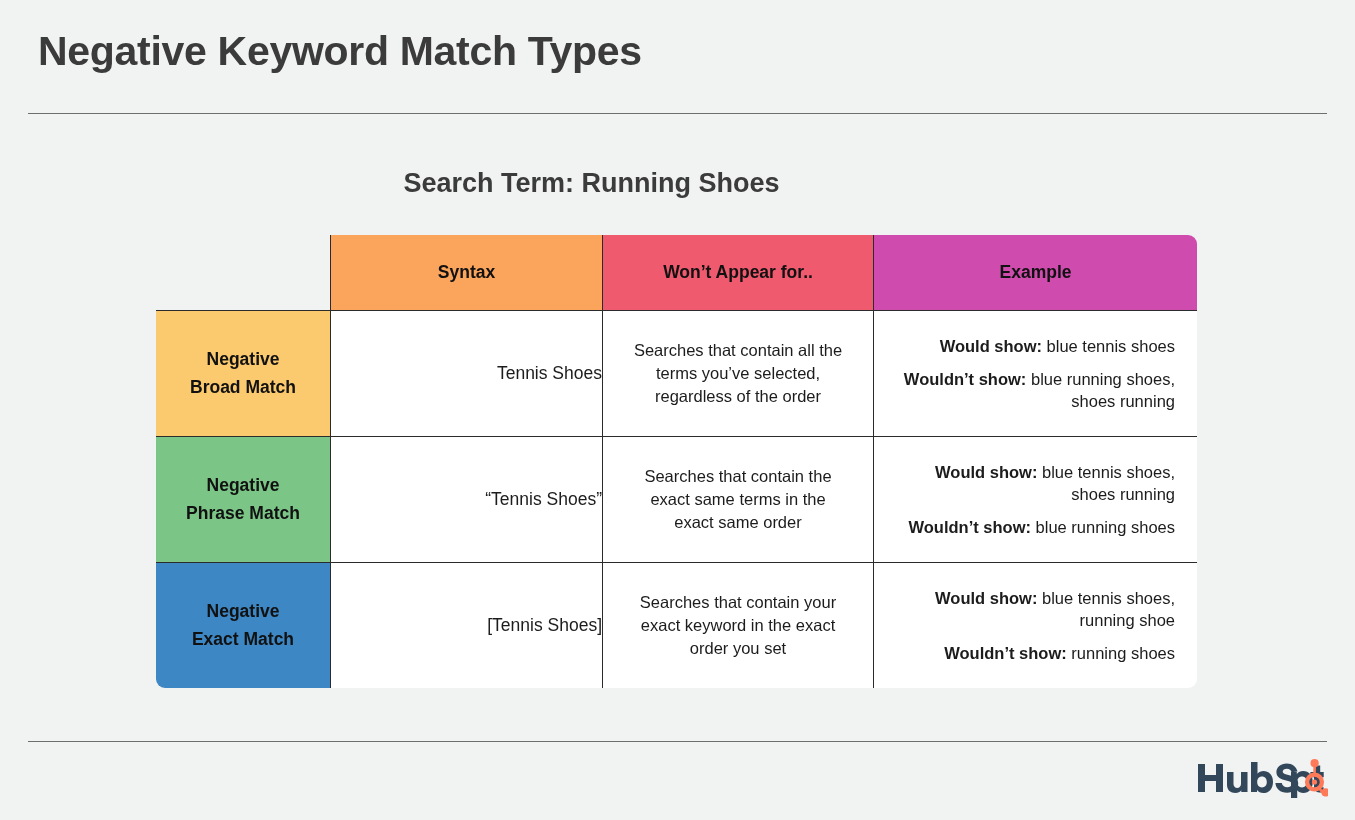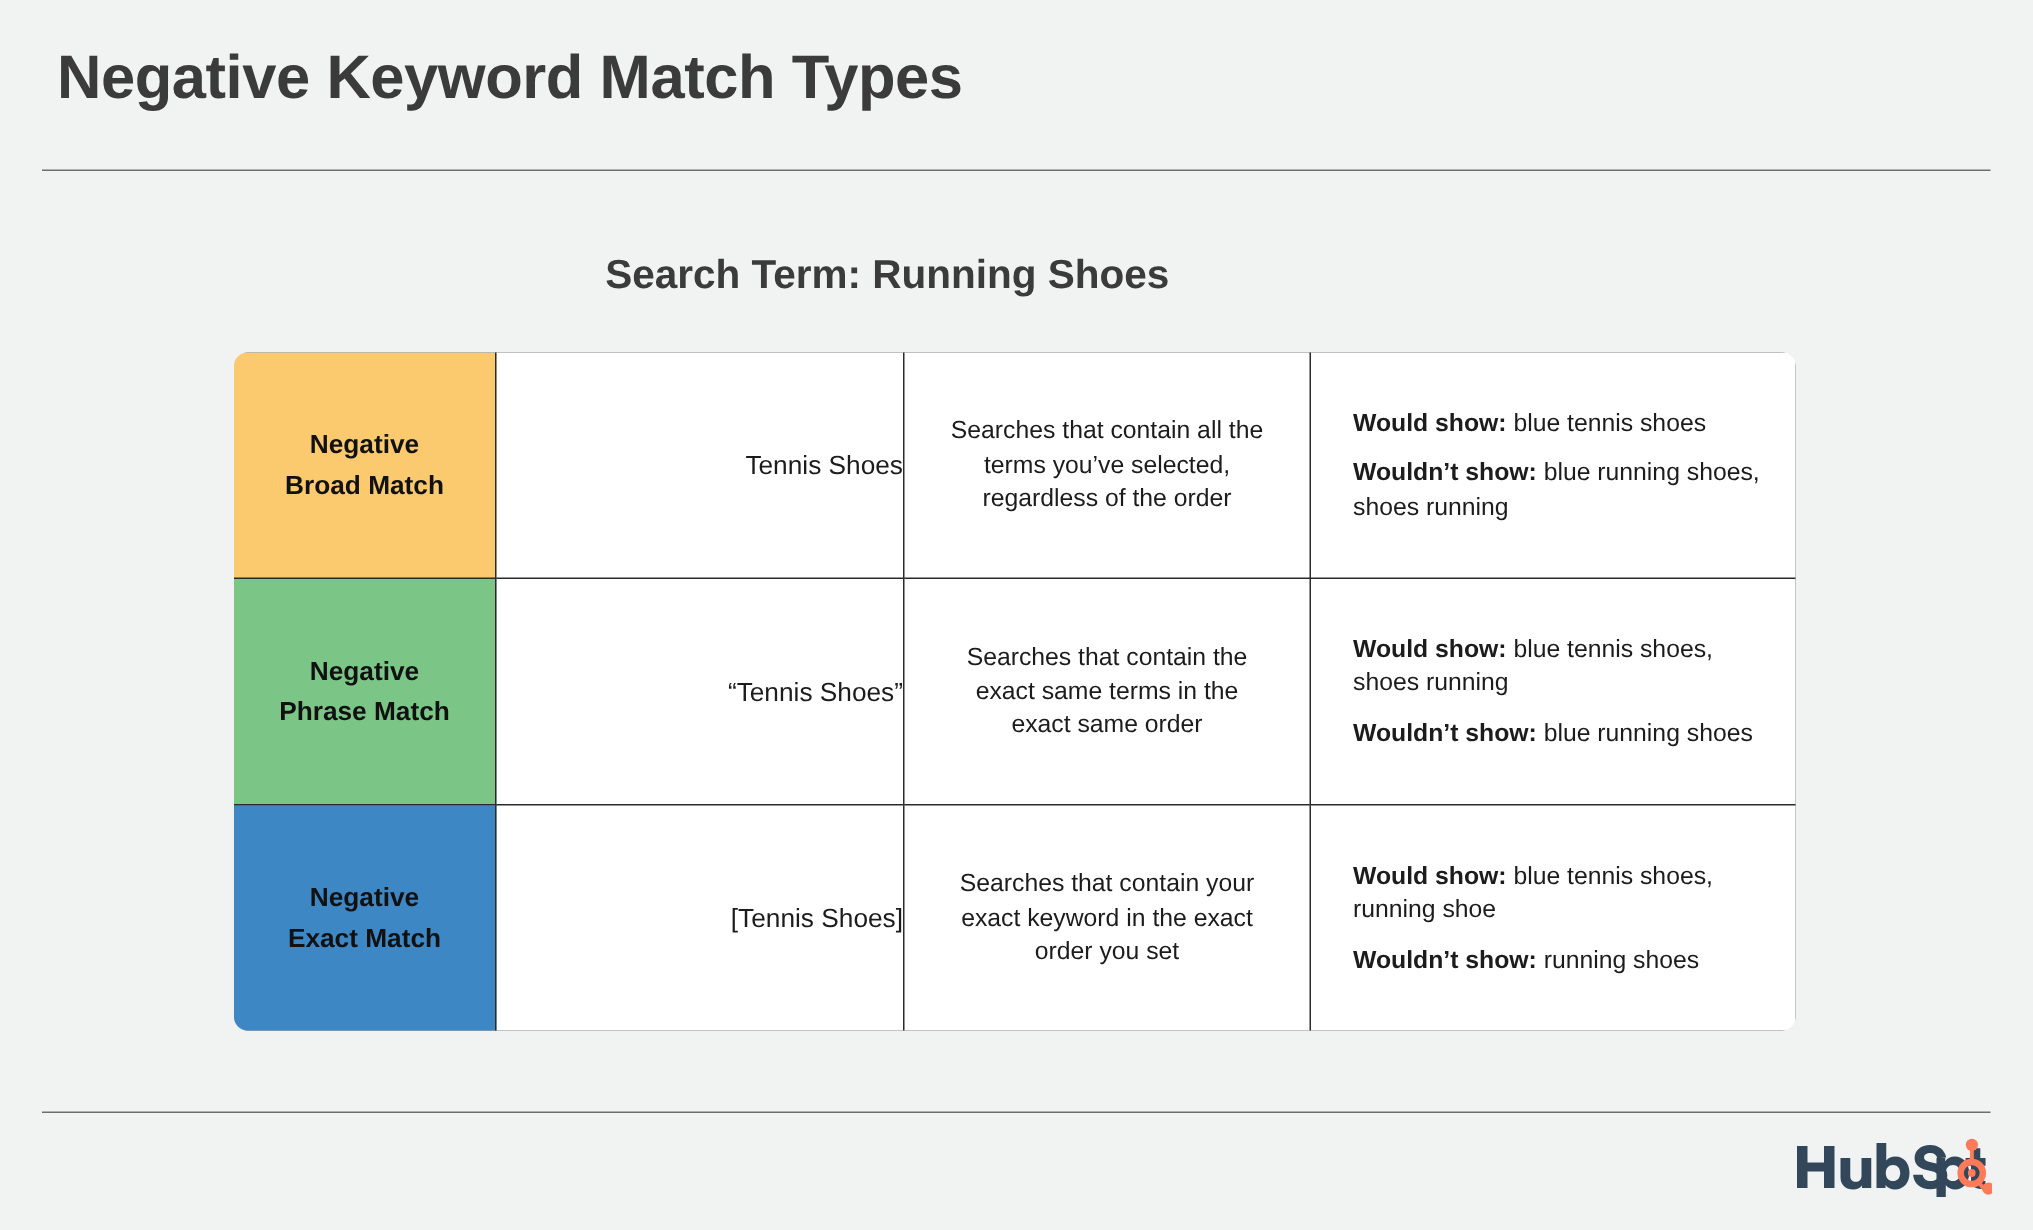--- a/index.html
+++ b/index.html
@@ -117,21 +117,21 @@
 
   .cell-wont {
     text-align: center;
     font-size: 16.5px;
     color: #1C1C1C;
     line-height: 1.38;
     padding: 6px 28px;
   }
 
   .cell-example {
-    text-align: left;
+    text-align: right;
     font-size: 16.5px;
     color: #1C1C1C;
     line-height: 1.34;
     padding: 6px 22px 6px 28px;
   }
   .cell-example .ex-line { margin-bottom: 11px; }
   .cell-example .ex-line:last-child { margin-bottom: 0; }
   .cell-example .ex-lead { font-weight: bold; }
 
   
@@ -157,20 +157,26 @@
 <div class="table-wrap">
   <table class="matrix">
     <colgroup>
       <col class="col-label">
         <col class="col-syntax">
         <col class="col-wont">
         <col class="col-example">
     </colgroup>
     <tbody>
 
+      <tr class="hdr-row">
+        <td class="hdr-blank"></td>
+        <td class="hdr-syntax">Syntax</td>
+        <td class="hdr-wont">Won’t Appear for..</td>
+        <td class="hdr-example">Example</td>
+      </tr>
 
       <tr class="body-row">
         <td class="cell-label lbl-broad">
           <div>Negative</div>
           <div>Broad Match</div>
         </td>
         <td class="cell-syntax">Tennis Shoes</td>
         <td class="cell-wont">Searches that contain all the terms you’ve selected, regardless of the order</td>
         <td class="cell-example">
           <div class="ex-line">

